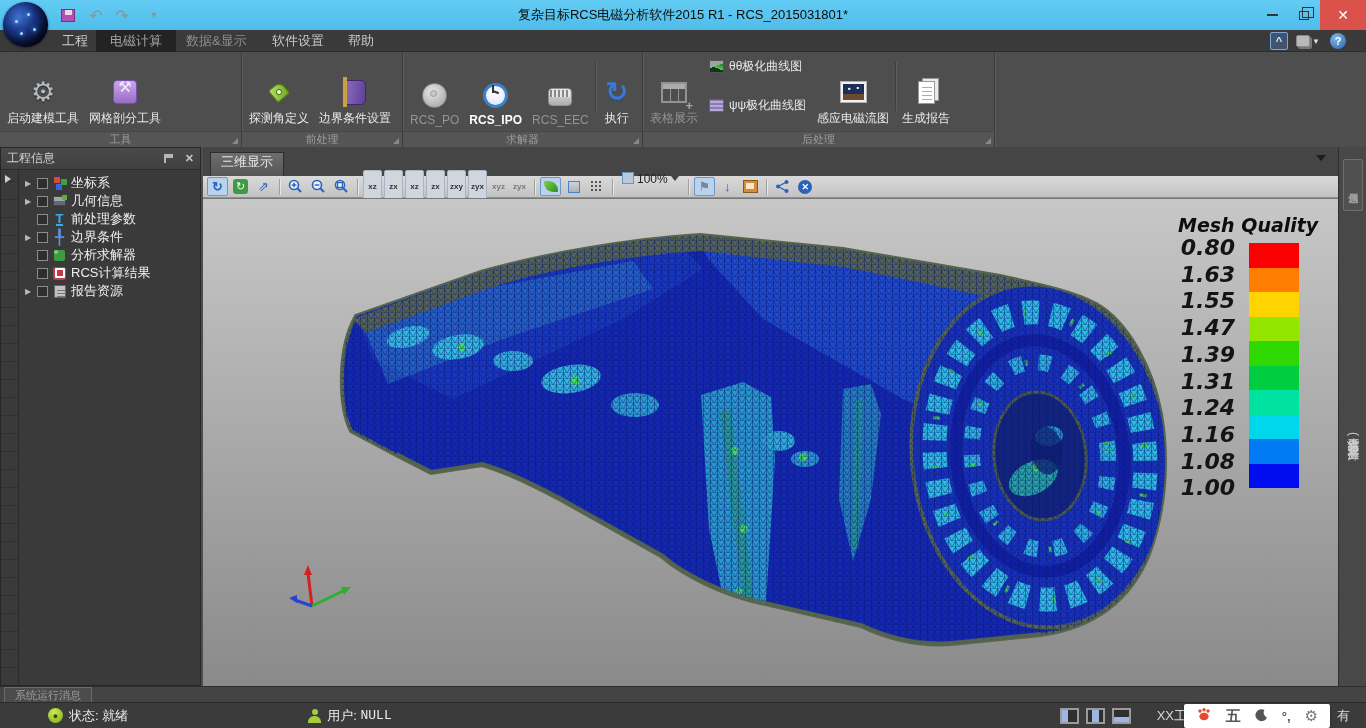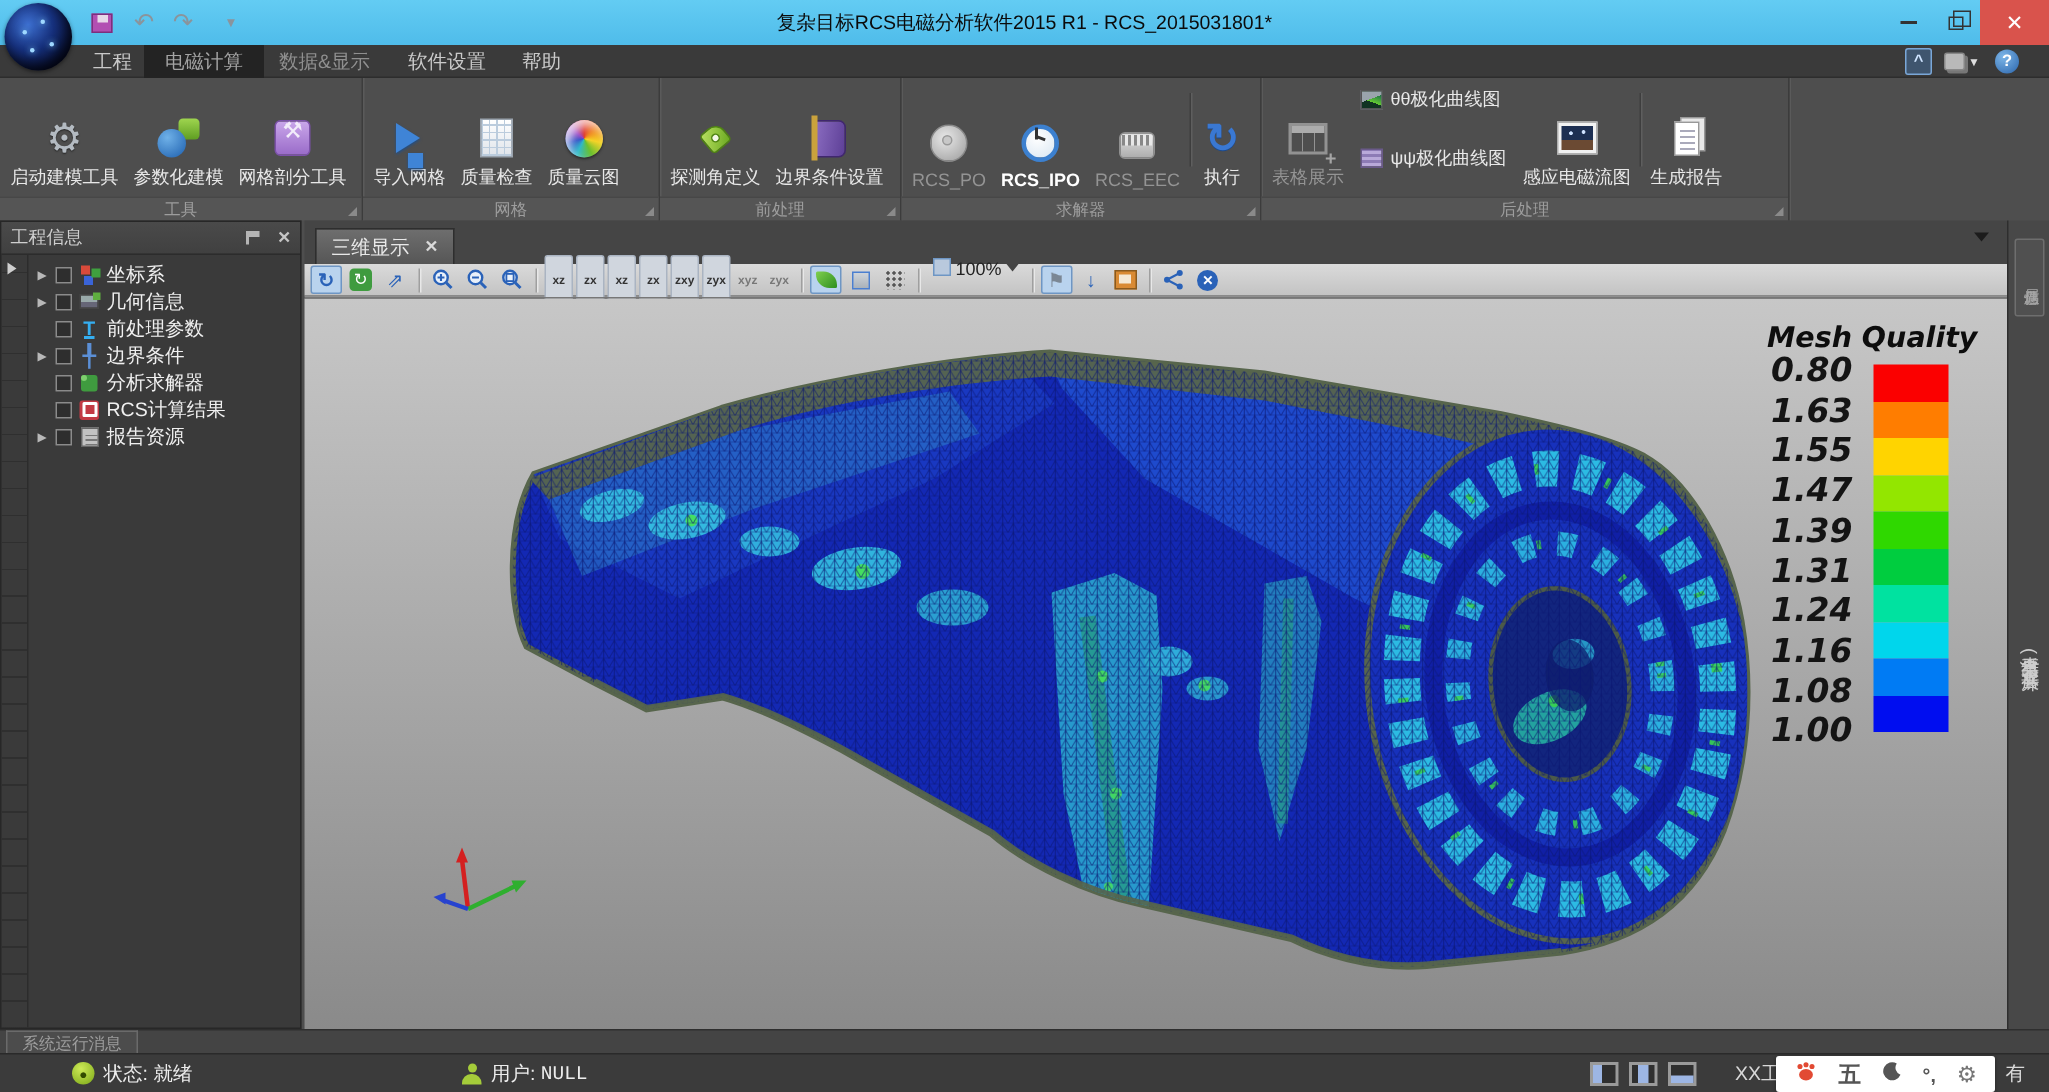--- a/index.html
+++ b/index.html
@@ -134,21 +134,21 @@
   .t-rcs::after{content:"";width:6px;height:6px;border:2px solid #fff;border-radius:1px;}
   .t-report{width:12px;height:13px;background:
     repeating-linear-gradient(0deg,#777 0 1px,transparent 1px 3px) 2px 2px/8px 9px no-repeat,#c2c2c2;
     border:1px solid #666;}
 
   
   #docarea{position:absolute;left:203px;top:147px;width:1135px;height:539px;background:#454545;}
   .doctabbar{position:absolute;left:0;top:0;right:0;height:29px;}
   .doctab{position:absolute;left:7px;bottom:0;height:24px;background:linear-gradient(#6e6e6e,#565656);
     border:1px solid #2e2e2e;border-bottom:none;display:flex;align-items:center;gap:10px;padding:0 10px;
-    color:#e8e8e8;font-size:13px;}
+    color:#e8e8e8;font-size:13px;flex-direction:column;}
   .doctab .x{font-size:11px;color:#dadada;font-weight:bold;}
   .overflow-arrow{position:absolute;right:12px;top:8px;width:0;height:0;
     border:5px solid transparent;border-top:6px solid #1c1c1c;}
   #vtoolbar{position:absolute;left:0;top:29px;right:0;height:22px;
     background:linear-gradient(#dadada,#c3c3c3);border-bottom:1px solid #8f8f8f;
     display:flex;align-items:center;gap:2px;padding:0 4px;}
   .vtb{height:19px;min-width:21px;display:flex;align-items:center;justify-content:center;
     font-size:13px;color:#2a62b8;border:1px solid transparent;border-radius:2px;padding:0 1px;}
   .vtb.active{background:#b9d3ee;border-color:#6e96c4;}
   .vsep{width:1px;height:16px;background:#9f9f9f;box-shadow:1px 0 0 #e8e8e8;margin:0 3px;}
@@ -250,58 +250,30 @@
   <div id="ribbon">
     <div class="grp" style="width:242px">
       <div class="btns">
         <div class="rbtn">
           <span class="ic">
               <span class="i-gear">⚙</span>
             </span>
           <span class="lb">启动建模工具</span>
         </div>
         <div class="rbtn">
-          <span class="ic i-param"></span>
-          <span class="lb">参数化建模</span>
-        </div>
-        <div class="rbtn">
           <span class="ic">
               <span class="i-meshtool"></span>
             </span>
           <span class="lb">网格剖分工具</span>
         </div>
       </div>
       <div class="ftr">工具</div>
       <span class="dlg"></span>
     </div>
 
-    <div class="grp" style="width:198px">
-      <div class="btns">
-        <div class="rbtn">
-          <span class="ic">
-              <span class="i-import"></span>
-            </span>
-          <span class="lb">导入网格</span>
-        </div>
-        <div class="rbtn">
-          <span class="ic">
-              <span class="i-qcheck"></span>
-            </span>
-          <span class="lb">质量检查</span>
-        </div>
-        <div class="rbtn">
-          <span class="ic">
-              <span class="i-qcloud"></span>
-            </span>
-          <span class="lb">质量云图</span>
-        </div>
-      </div>
-      <div class="ftr">网格</div>
-      <span class="dlg"></span>
-    </div>
 
     <div class="grp" style="width:161px">
       <div class="btns">
         <div class="rbtn">
           <span class="ic">
               <span class="i-tag"></span>
             </span>
           <span class="lb">探测角定义</span>
         </div>
         <div class="rbtn">

